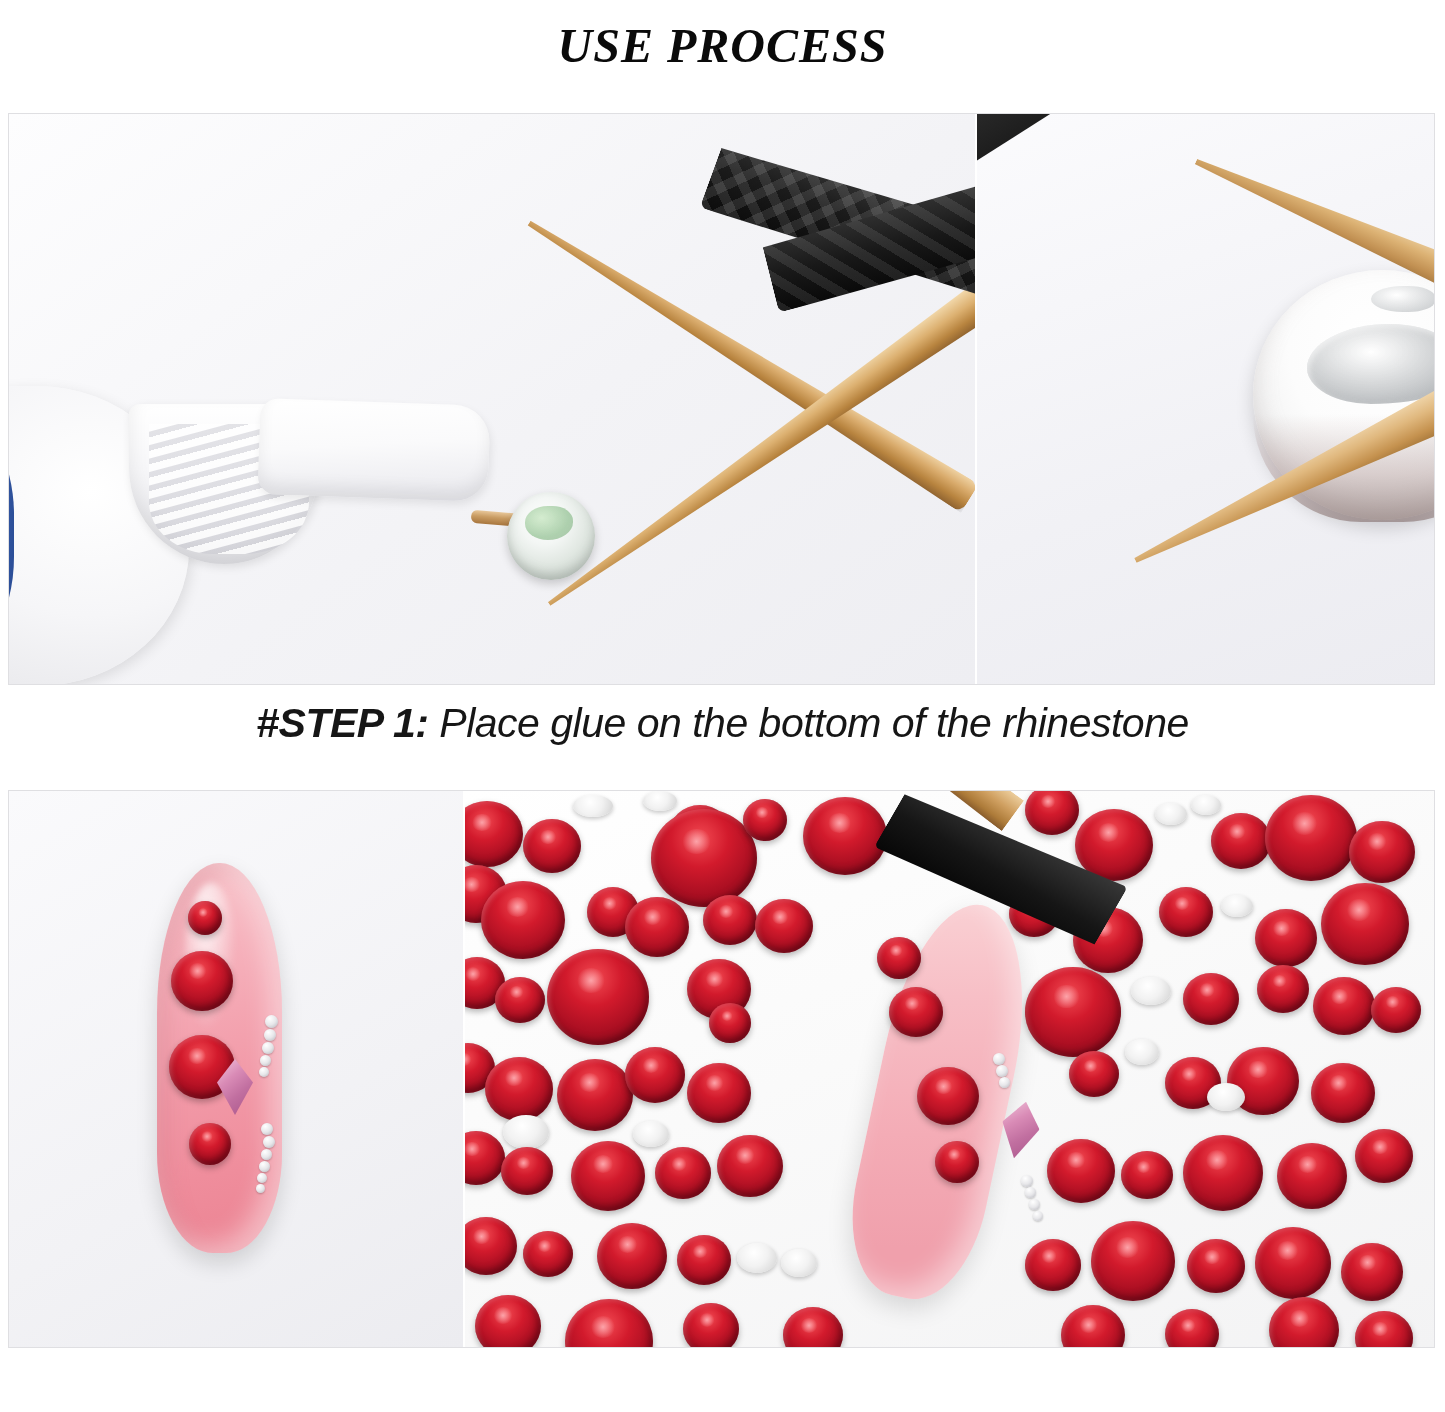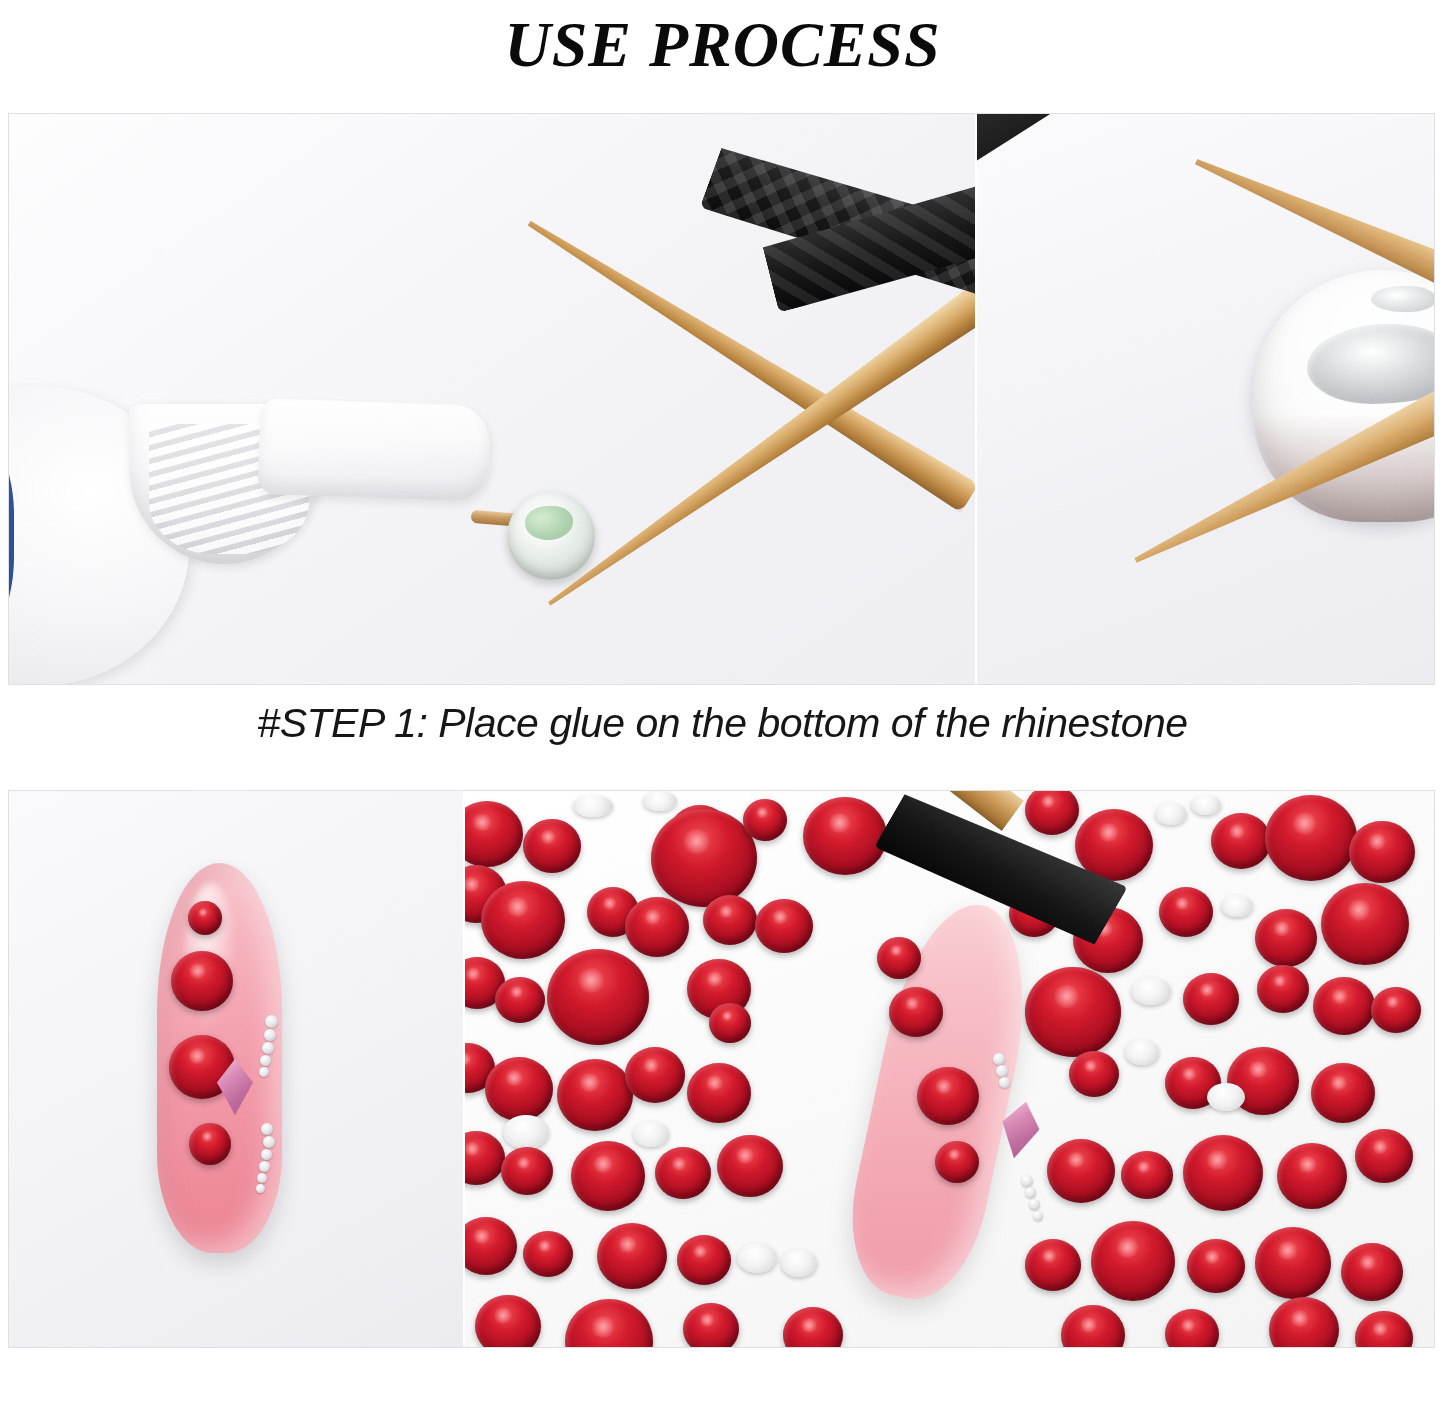--- a/index.html
+++ b/index.html
@@ -10,21 +10,21 @@
     overflow:hidden;
   }
   .page { position:relative; width:1445px; height:1412px; background:#fff; }
 
   
   .title {
     position:absolute; top:0; left:0; width:1445px; height:90px;
     display:flex; align-items:center; justify-content:center;
     font-family:"Liberation Serif", serif;
     font-weight:bold; font-style:italic;
-    font-size:64px; letter-spacing:1px; color:#0a0a0a;
+    font-size:48px; letter-spacing:1px; color:#0a0a0a;
     white-space:nowrap;
     text-align:center;
   }
 
   
   .step-row { position:absolute; left:8px; width:1427px; }
   .panels {
     position:relative; width:100%; height:100%;
     border:1px solid #dfdfe2;
     background:#f2f2f5;
@@ -33,21 +33,21 @@
   .panel { position:relative; height:100%; overflow:hidden; background:#f4f4f7; }
   .divider { width:2px; height:100%; background:#ffffff; flex:0 0 2px; }
 
   .caption {
     position:absolute; left:0; width:1445px;
     text-align:center; white-space:nowrap;
     font-family:"Liberation Sans", sans-serif;
     font-style:italic; font-size:41px; color:#161616;
     letter-spacing:-0.5px;
   }
-  .caption .lead { font-weight:normal; }
+  .caption .lead { font-weight:bold; }
 
   
   #step1-row { top:113px; height:572px; }
   #p1a { flex:0 0 966px; background:linear-gradient(145deg,#fdfdfe 0%,#f3f3f6 55%,#eeeef2 100%); }
   #p1b { flex:1 1 auto; background:linear-gradient(160deg,#fbfbfd 0%,#f1f1f5 60%,#ececf1 100%); }
 
   
   .bottle-body {
     position:absolute; left:-150px; top:272px; width:330px; height:300px;
     background:radial-gradient(ellipse at 70% 35%, #ffffff 0%, #f6f6f8 45%, #e2e2e6 100%);

